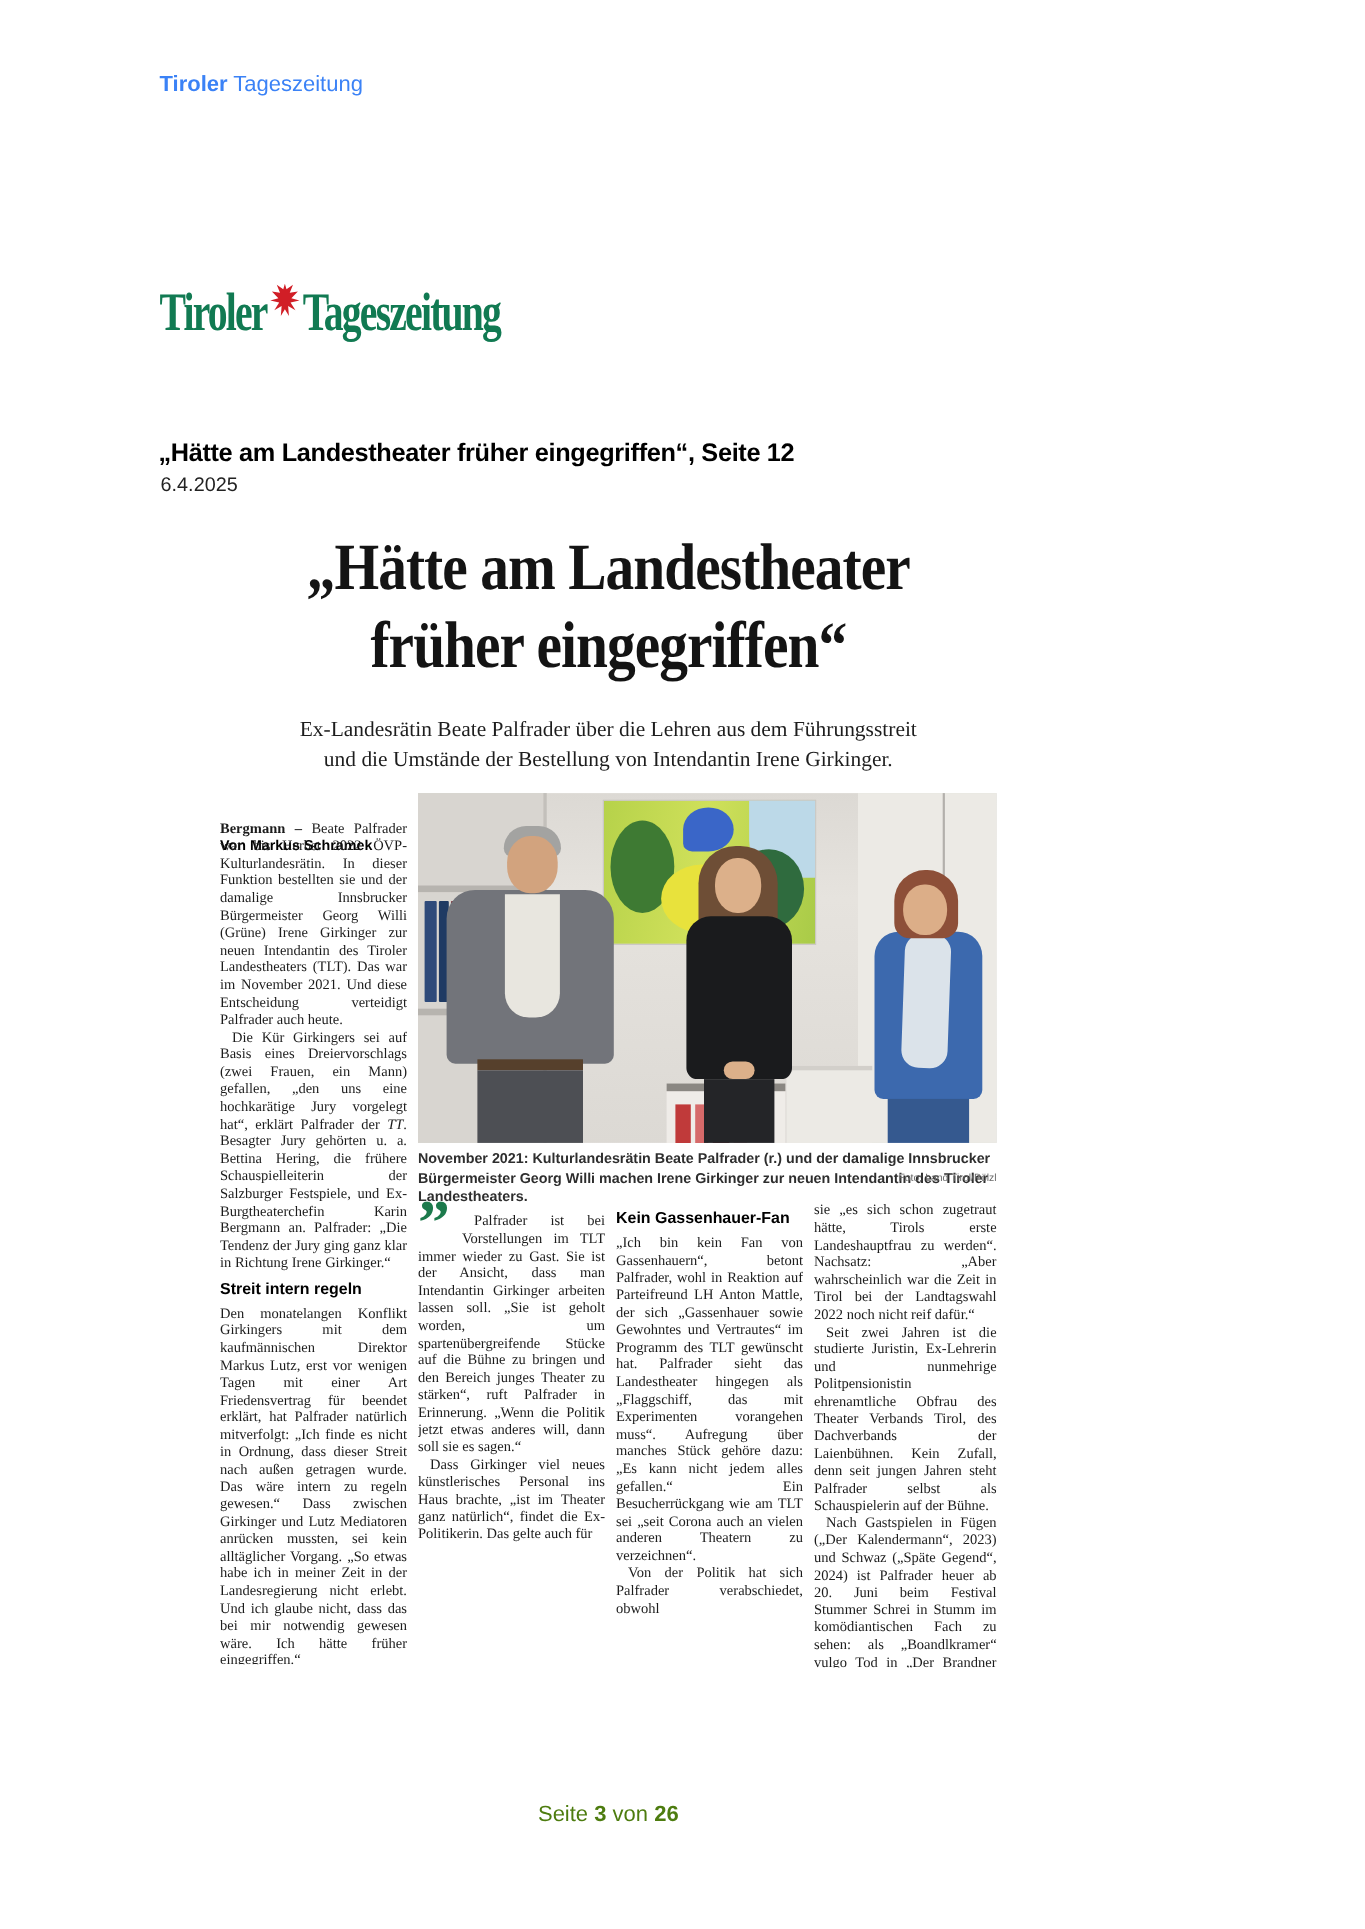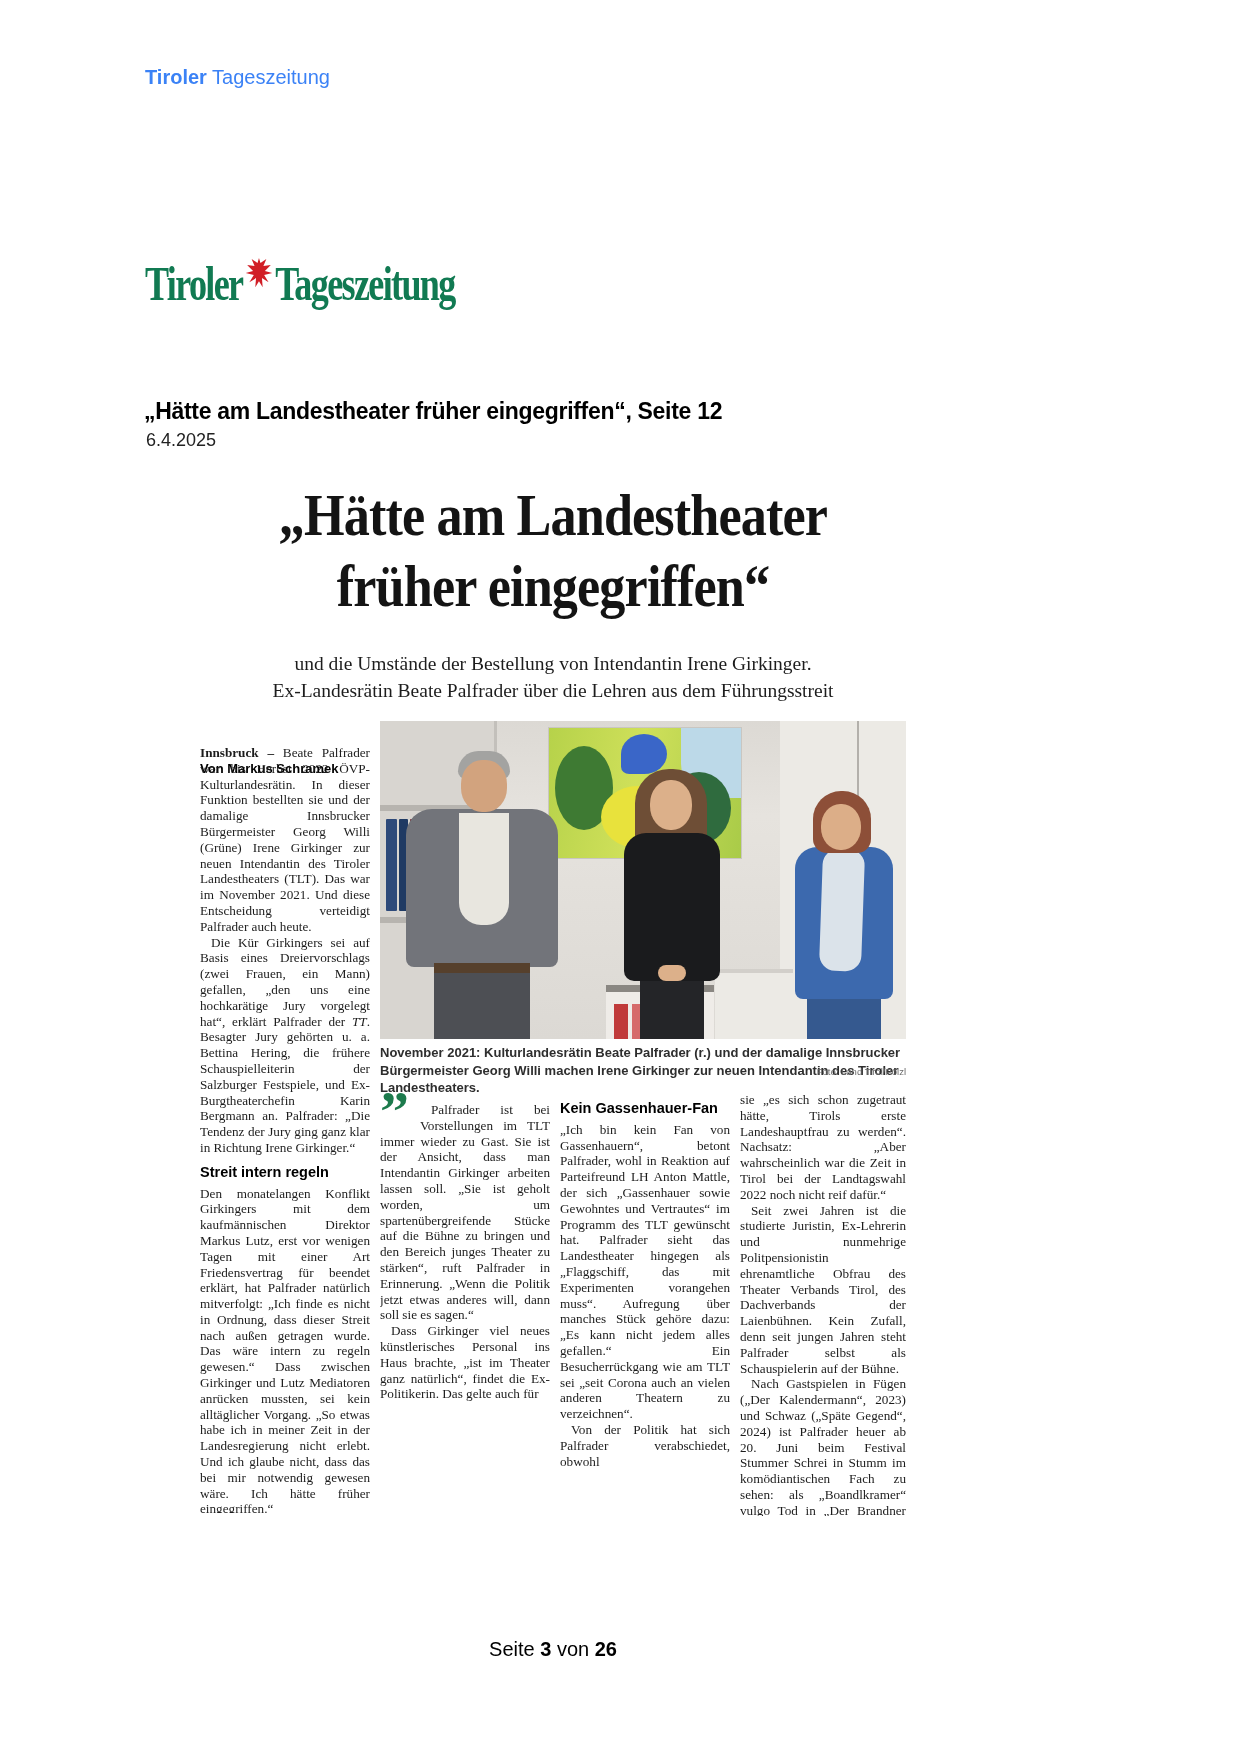--- a/index.html
+++ b/index.html
@@ -96,21 +96,21 @@
   .w2-hair{left:25px;top:0;width:58px;height:62px;background:#8d4f38;border-radius:28px 28px 14px 14px;}
   .w2-face{left:33px;top:13px;width:40px;height:46px;background:#dcae88;border-radius:48%;}
   .w2-dress{left:7px;top:56px;width:98px;height:152px;background:#3c69ae;border-radius:22px 22px 8px 8px;}
   .w2-scarf{left:33px;top:58px;width:42px;height:122px;background:#dbe3ea;border-radius:16px;transform:rotate(2deg);}
   .w2-lower{left:19px;top:208px;width:74px;height:40px;background:#35598f;}
   
   .caption{position:absolute;left:180px;top:604px;width:526px;font-size:13px;line-height:17.5px;
     font-weight:bold;color:#2e2e2e;text-align:left;}
   .caption .credit{position:absolute;right:0;top:19px;font-size:9.5px;font-weight:normal;color:#6a6a6a;}
   
-  .page-footer{position:absolute;left:200px;top:1638px;width:706px;text-align:center;font-size:20px;color:#000000;}
+  .page-footer{position:absolute;left:200px;top:1638px;width:706px;text-align:center;font-size:20px;color:#4d7c0f;}
   .page-footer .b{font-weight:bold;}
 </style>
 </head>
 <body>
 
 <div class="hdr-brand"><span class="b">Tiroler</span><span> Tageszeitung</span></div>
 
 <div class="tt-logo">
   <span>Tiroler</span>
   <span>
@@ -123,27 +123,27 @@
 
 <div class="clip-title">„Hätte am Landestheater früher eingegriffen“, Seite 12</div>
 <div class="clip-date">6.4.2025</div>
 
 <div class="article">
   <div class="headline">
     <div>„Hätte am Landestheater</div>
     <div>früher eingegriffen“</div>
   </div>
   <div class="subhead">
+    <div>Ex-Landesrätin Beate Palfrader über die Lehren aus dem Führungsstreit</div>
     <div>und die Umstände der Bestellung von Intendantin Irene Girkinger.</div>
-    <div>Ex-Landesrätin Beate Palfrader über die Lehren aus dem Führungsstreit</div>
   </div>
   <div class="byline">Von Markus Schramek</div>
 
   <div class="col col1">
-    <p><span class="lead">Innsbruck –</span><span> Beate Palfrader war bis Herbst 2022 ÖVP-Kulturlandesrätin. In dieser Funktion bestellten sie und der damalige Innsbrucker Bürgermeister Georg Willi (Grüne) Irene Girkinger zur neuen Intendantin des Tiroler Landestheaters (TLT). Das war im November 2021. Und diese Entscheidung verteidigt Palfrader auch heute.</span></p>
+    <p><span class="lead">Bergmann –</span><span> Beate Palfrader war bis Herbst 2022 ÖVP-Kulturlandesrätin. In dieser Funktion bestellten sie und der damalige Innsbrucker Bürgermeister Georg Willi (Grüne) Irene Girkinger zur neuen Intendantin des Tiroler Landestheaters (TLT). Das war im November 2021. Und diese Entscheidung verteidigt Palfrader auch heute.</span></p>
     <p class="ind"><span>Die Kür Girkingers sei auf Basis eines Dreiervorschlags (zwei Frauen, ein Mann) gefallen, „den uns eine hochkarätige Jury vorgelegt hat“, erklärt Palfrader der </span><span class="it">TT</span><span>. Besagter Jury gehörten u. a. Bettina Hering, die frühere Schauspielleiterin der Salzburger Festspiele, und Ex-Burgtheaterchefin Karin Bergmann an. Palfrader: „Die Tendenz der Jury ging ganz klar in Richtung Irene Girkinger.“</span></p>
     <div class="col-sub">Streit intern regeln</div>
     <p>Den monatelangen Konflikt Girkingers mit dem kaufmännischen Direktor Markus Lutz, erst vor wenigen Tagen mit einer Art Friedensvertrag für beendet erklärt, hat Palfrader natürlich mitverfolgt: „Ich finde es nicht in Ordnung, dass dieser Streit nach außen getragen wurde. Das wäre intern zu regeln gewesen.“ Dass zwischen Girkinger und Lutz Mediatoren anrücken mussten, sei kein alltäglicher Vorgang. „So etwas habe ich in meiner Zeit in der Landesregierung nicht erlebt. Und ich glaube nicht, dass das bei mir notwendig gewesen wäre. Ich hätte früher eingegriffen.“</p>
   </div>
 
   <div class="photo">
     <div class="ph-wall-r"></div>
     <div class="ph-doorline"></div>
     <div class="ph-shelf"></div>
     <div class="ph-board1"></div>

